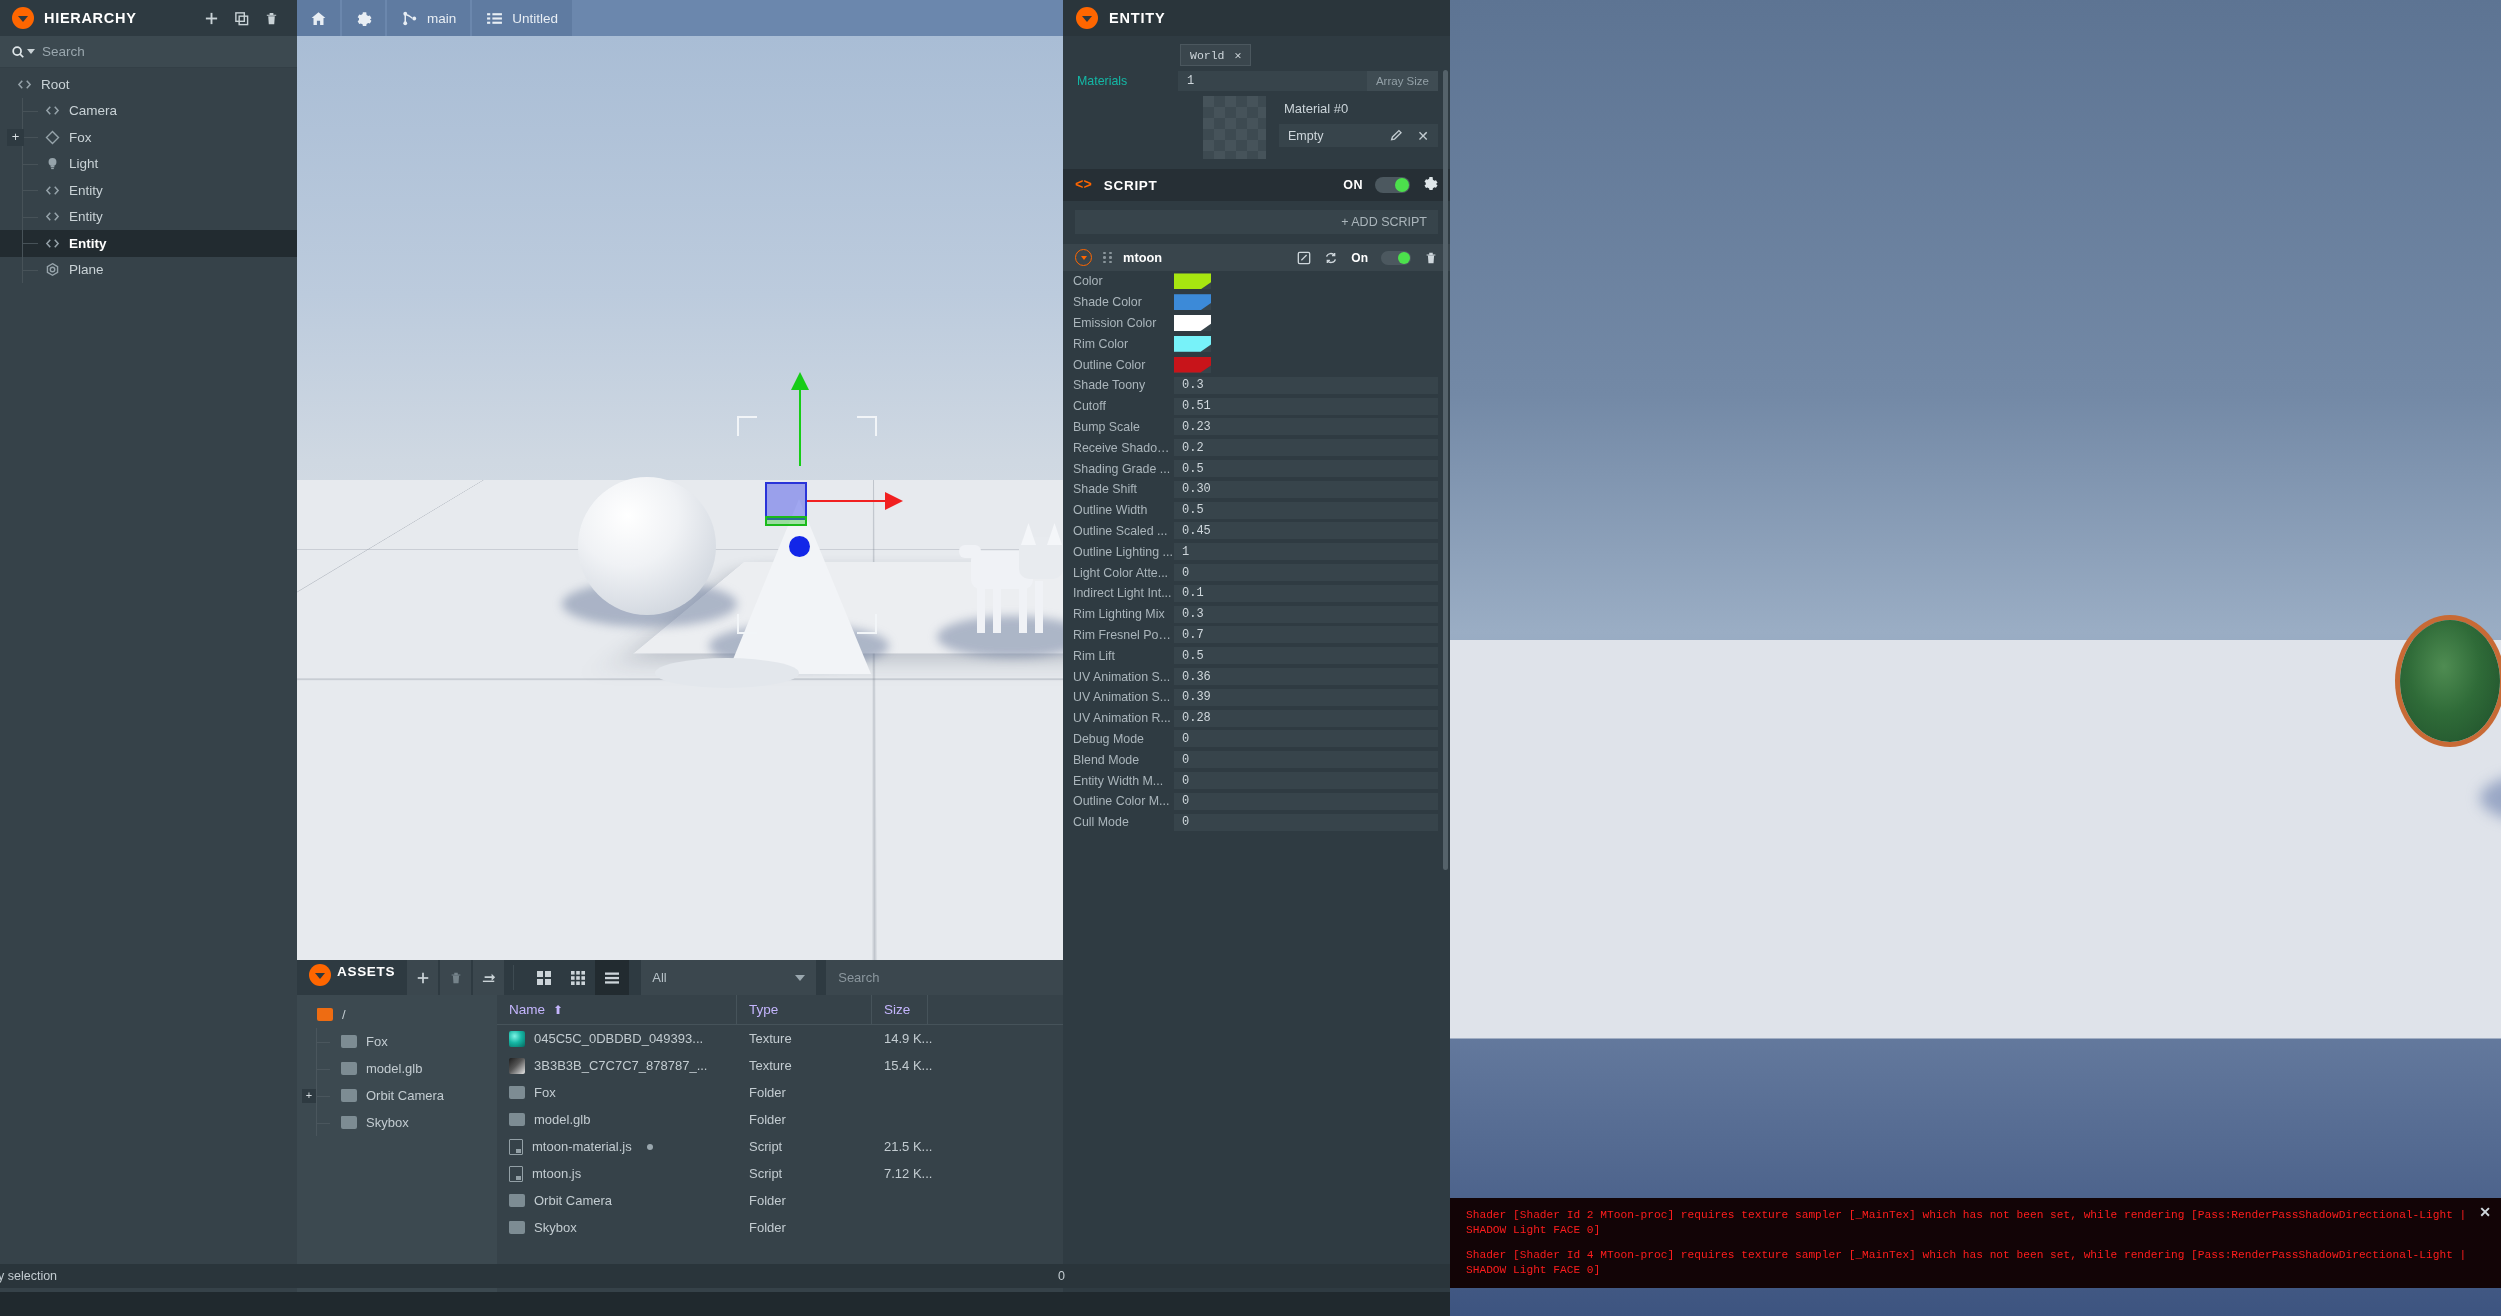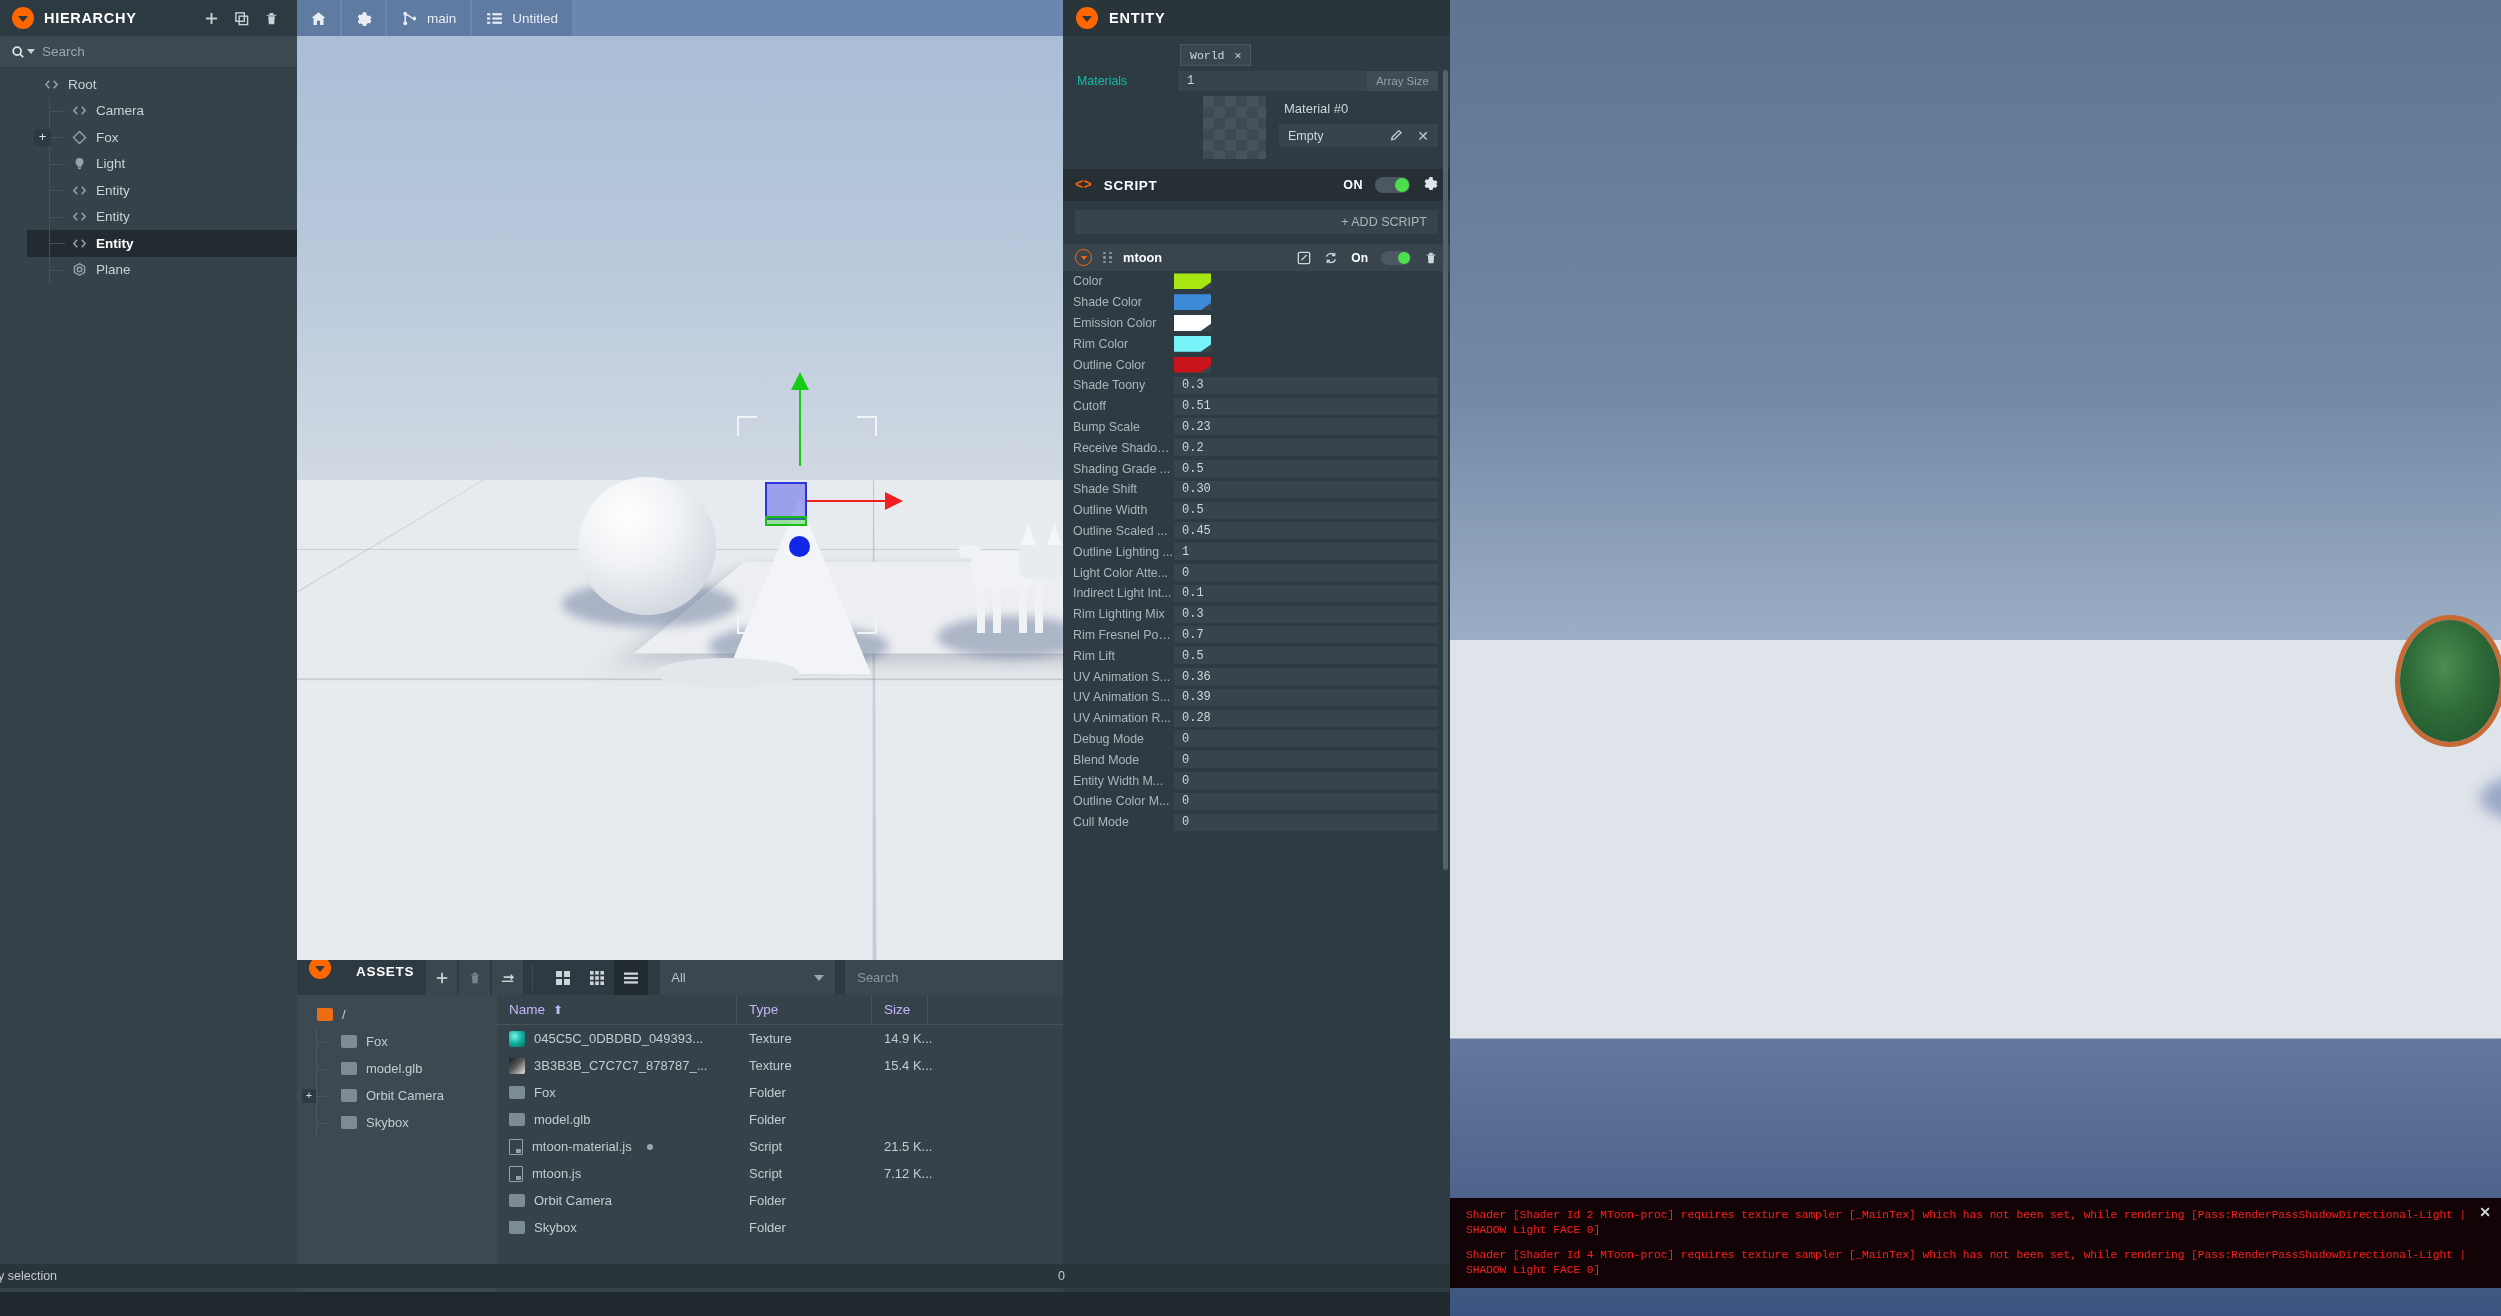--- a/index.html
+++ b/index.html
@@ -49,21 +49,20 @@
     background:transparent;border:0;outline:0;color:#b7c2c8;font-size:13.5px;
     font-family:inherit;width:100%;
   }
   .hier-search input::placeholder{color:#9aa7ae;}
 
   .tree{flex:1;overflow:hidden;padding-top:3px;position:relative;}
   .trow{
     height:26.5px;display:flex;align-items:center;gap:8px;
     color:#c9d2d6;font-size:13.5px;position:relative;cursor:pointer;
     padding-right:8px;
-    margin-left:27px;
   }
   .trow.sel{background:#222b30;color:#ffffff;font-weight:bold;}
   .trow .ind{flex:none;}
   .tico{width:17px;height:17px;flex:none;display:flex;align-items:center;justify-content:center;}
   .tico svg{width:15px;height:15px;}
   .expander{
     position:absolute;left:7px;width:17px;height:17px;background:#2e3a41;
     color:#d7dee2;font-size:13px;line-height:15px;text-align:center;cursor:pointer;
   }
   .guide{position:absolute;left:22px;top:0;bottom:0;width:1px;background:#475258;}
@@ -167,21 +166,21 @@
     font-size:13px;font-weight:bold;letter-spacing:.6px;cursor:pointer;
   }
   .whatsnew .x{margin-left:10px;font-weight:normal;font-size:15px;color:#f7ccb7;}
 
   
   .assets{
     position:absolute;left:297px;top:960px;width:1152px;height:332px;
     background:#364249;display:flex;flex-direction:column;
   }
   .assets-head{height:35px;background:#2e3a41;display:flex;align-items:stretch;flex:none;}
-  .ah-left{display:flex;align-items:flex-end;gap:25px;padding:16px 12px;}
+  .ah-left{display:flex;align-items:flex-start;gap:6px;padding:4px 12px;}
   .ah-title{color:#fff;font-size:13.5px;font-weight:bold;letter-spacing:.7px;}
   .abtn{
     width:31px;display:flex;align-items:center;justify-content:center;
     cursor:pointer;background:#3b474e;margin-right:2px;
   }
   .abtn svg{width:14px;height:14px;fill:#c9d2d6;}
   .abtn.dim svg{fill:#75838a;}
   .ah-sep{width:1px;background:#3e4b52;margin:5px 7px;}
   .viewtog{display:flex;align-items:center;padding-left:6px;}
   .vt{width:34px;height:35px;display:flex;align-items:center;justify-content:center;cursor:pointer;}

